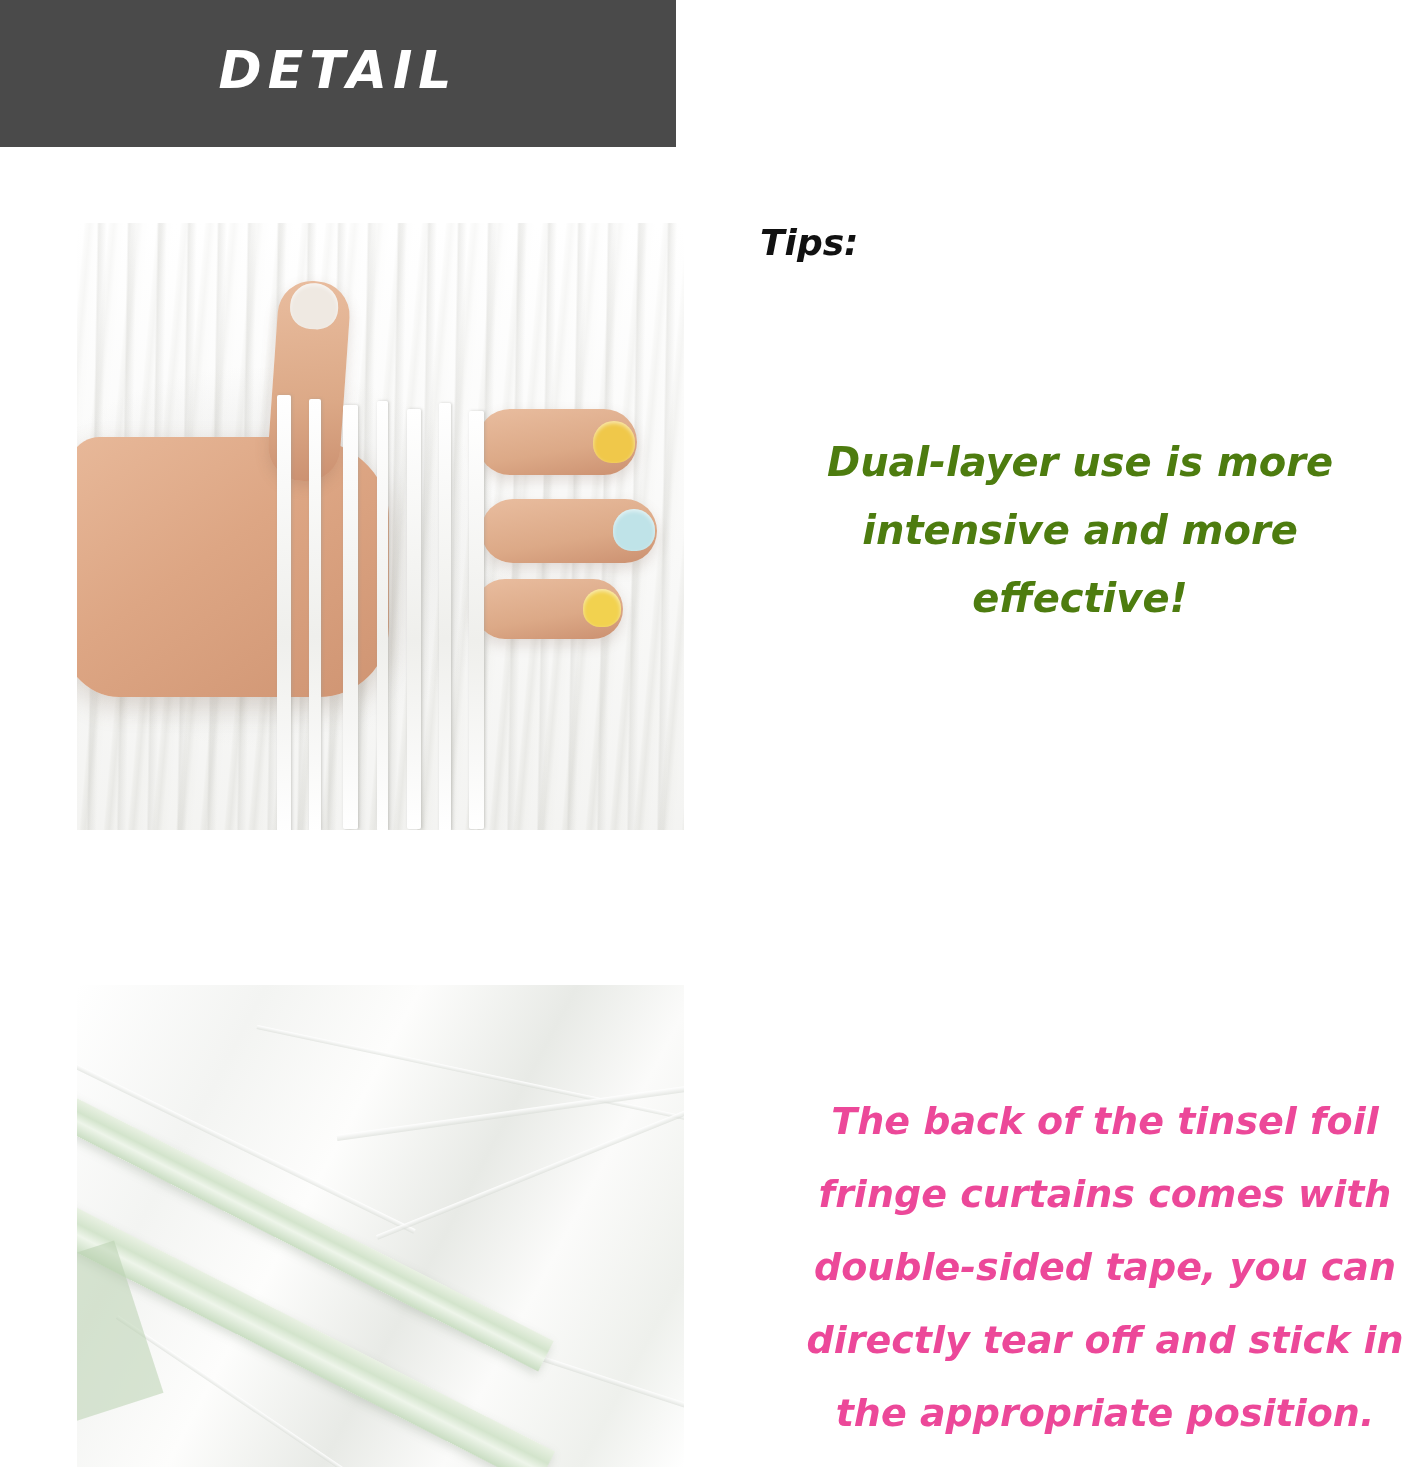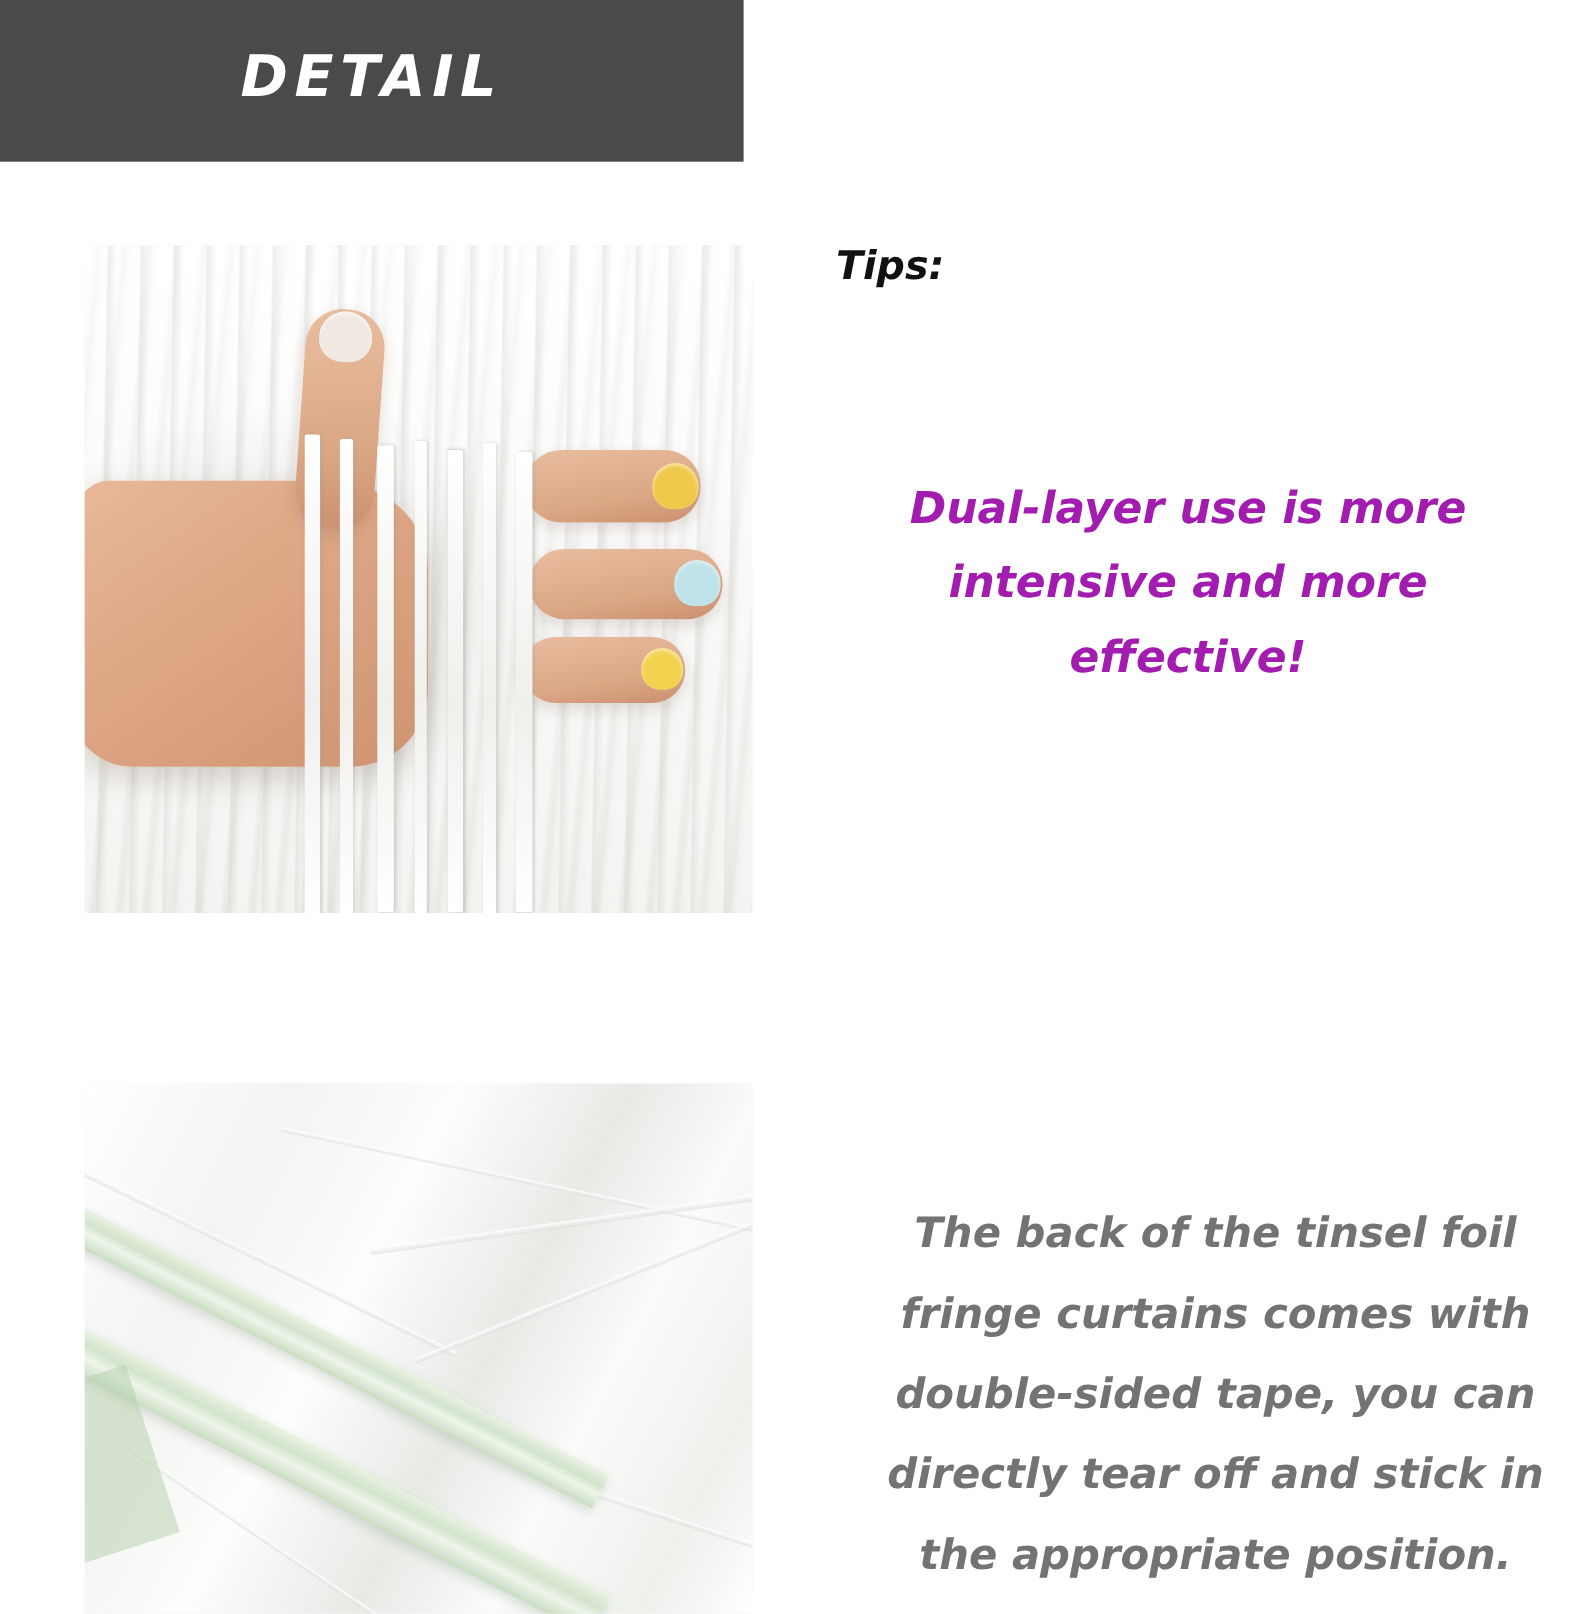--- a/index.html
+++ b/index.html
@@ -224,34 +224,34 @@
     position: absolute;
     left: 760px;
     top: 428px;
     width: 640px;
     text-align: center;
     font-family: "DejaVu Sans", sans-serif;
     font-size: 40px;
     line-height: 68px;
     font-style: italic;
     font-weight: bold;
-    color: #a21caf;
+    color: #4d7c0f;
   }
   .tape-note {
     position: absolute;
     left: 790px;
     top: 1085px;
     width: 630px;
     text-align: center;
     font-family: "DejaVu Sans", sans-serif;
     font-size: 38px;
     line-height: 73px;
     font-style: italic;
     font-weight: bold;
-    color: #737373;
+    color: #ec4899;
   }
 </style>
 </head>
 <body>
 
 <div class="header-banner"></div>
 <div class="header-title">DETAIL</div>
 
 <div class="photo photo-1">
   <div class="curtain-bg"></div>

